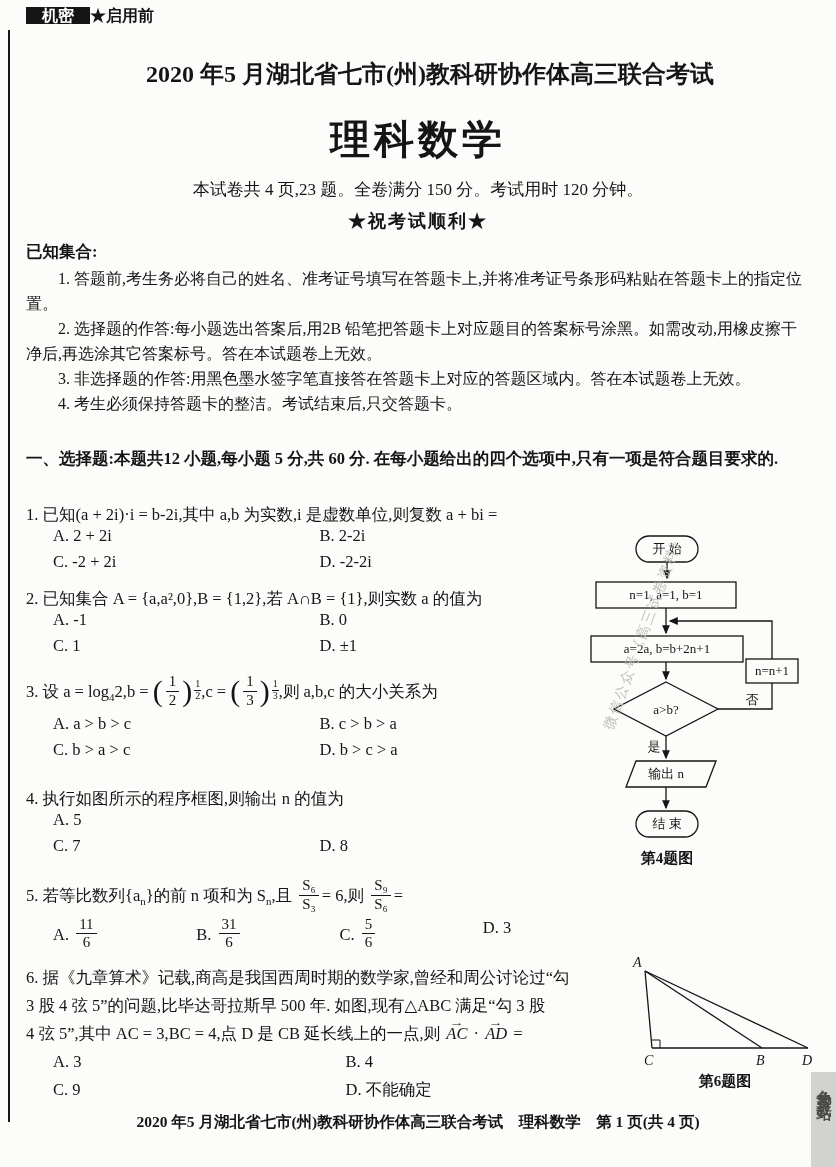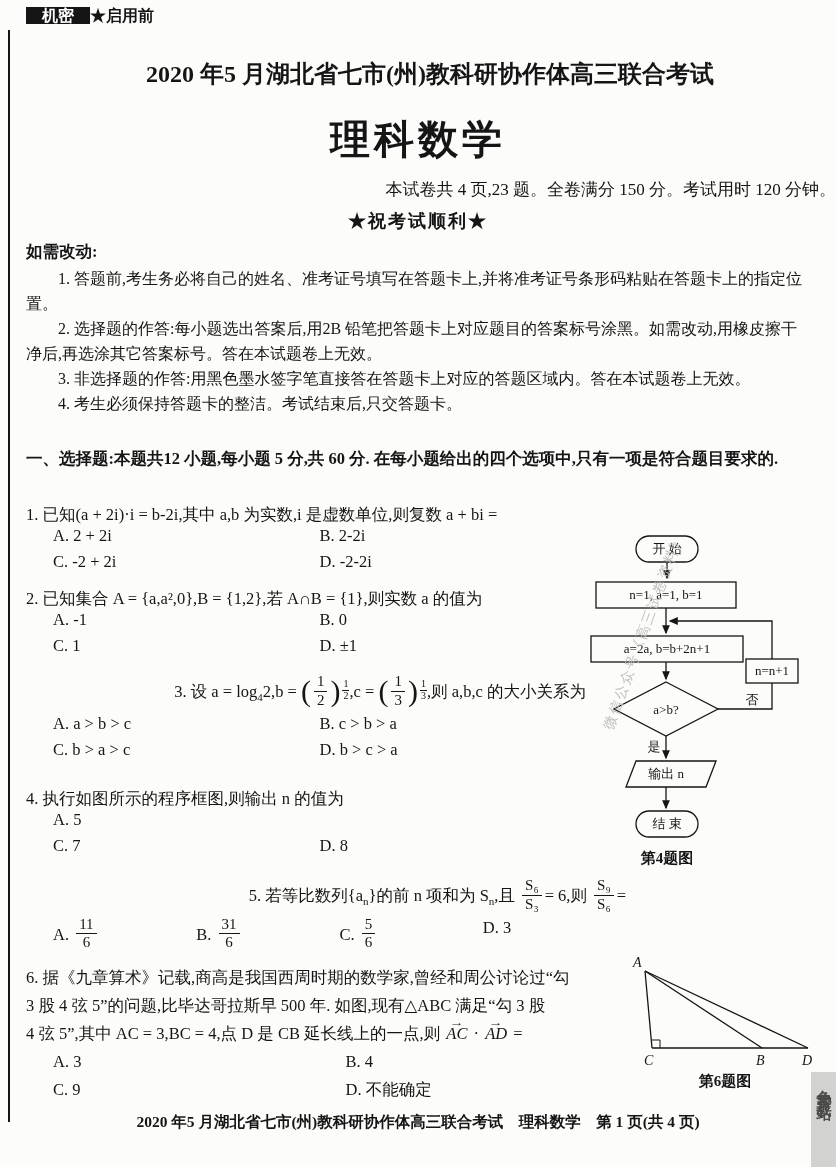--- a/index.html
+++ b/index.html
@@ -8,21 +8,21 @@
     position:relative; width:836px; height:1167px; margin:0 auto;
     background:#fcfcfa; color:#151515; overflow:hidden;
     font-family:"Liberation Serif","DejaVu Serif",serif;
   }
   .abs { position:absolute; }
   .left-rule { left:8px; top:30px; width:2px; height:1092px; background:#151515; }
   .secret { left:26px; top:6px; font-size:16px; font-weight:bold; }
   .secret-black { background:#151515; color:#fff; padding:0 16px; }
   .title { left:12px; top:58px; width:100%; text-align:center; font-size:24px; font-weight:bold; }
   .subject { left:0; top:112px; width:100%; text-align:center; font-size:40px; font-weight:bold; letter-spacing:4px; }
-  .info { left:0; top:178px; width:100%; text-align:right; font-size:17px; }
+  .info { left:0; top:178px; width:100%; text-align:center; font-size:17px; }
   .wish { left:0; top:209px; width:100%; text-align:center; font-size:18px; font-weight:bold; letter-spacing:2px; }
   .notice-heading { left:26px; top:241px; font-size:16.5px; font-weight:bold; }
   .notice { left:26px; top:266px; width:782px; font-size:16px; line-height:25px; }
   .notice p { text-indent:2em; }
   .section-heading { left:26px; top:446px; width:782px; font-size:16.5px; font-weight:bold; line-height:26px; padding-left:2em; text-indent:-2em; }
   .q { left:26px; font-size:16.5px; position:absolute; }
   #q1 { top:504px; width:560px; }
   #q2 { top:588px; width:560px; }
   #q3 { top:670px; width:560px; }
   #q4 { top:788px; width:560px; }
@@ -34,21 +34,21 @@
   .optrow2 { margin-top:6px; }
   sub { font-size:11px; line-height:0; }
   .frac { display:inline-flex; flex-direction:column; align-items:center; vertical-align:middle; line-height:1.15; font-size:15px; margin:0 3px; transform:translateY(-2px); }
   .frac .fn { border-bottom:1px solid #151515; padding:0 3px; }
   .frac .fd { padding:0 3px; }
   .supfrac { display:inline-flex; flex-direction:column; align-items:center; line-height:1.05; font-size:10px; vertical-align:10px; margin-left:2px; }
   .supfrac .fn { border-bottom:1px solid #151515; padding:0 1px; }
   .paren { font-size:30px; font-weight:400; vertical-align:-4px; line-height:1; }
   .vec { position:relative; display:inline-block; margin:0 2px; font-style:italic; }
   .vec::before { content:"→"; position:absolute; top:-12px; left:50%; transform:translateX(-50%) scaleX(1.3); font-size:11px; font-style:normal; }
-  .mathline { line-height:44px;text-align:right; }
+  .mathline { line-height:44px; }
   .flowchart-svg { left:586px; top:533px; }
   .fig6-svg { left:630px; top:953px; }
   svg text { font-family:"Liberation Serif","DejaVu Serif",serif; }
   .footer { left:0; top:1112px; width:100%; text-align:center; font-size:15.5px; font-weight:bold; }
   .wm-diag { left:600px; top:726px; transform:rotate(-70deg); transform-origin:0 0; color:#bfbebc; font-size:14px; white-space:nowrap; letter-spacing:2px; }
   .wm-side { right:0; top:1072px; height:95px; background:#d2d2d0; color:#4a4a48; writing-mode:vertical-rl; font-size:15px; letter-spacing:4px; padding:6px 3px; font-weight:bold; }
 </style>
 </head>
 <body>
 
@@ -56,21 +56,21 @@
 
   <div class="abs left-rule"></div>
 
   <div class="abs secret"><span class="secret-black">机密</span><span>★启用前</span></div>
 
   <div class="abs title">2020 年5 月湖北省七市(州)教科研协作体高三联合考试</div>
   <div class="abs subject">理科数学</div>
   <div class="abs info">本试卷共 4 页,23 题。全卷满分 150 分。考试用时 120 分钟。</div>
   <div class="abs wish">★祝考试顺利★</div>
 
-  <div class="abs notice-heading">如需改动:</div>
+  <div class="abs notice-heading">已知集合:</div>
   <div class="abs notice">
     <p>1. 答题前,考生务必将自己的姓名、准考证号填写在答题卡上,并将准考证号条形码粘贴在答题卡上的指定位置。</p>
     <p>2. 选择题的作答:每小题选出答案后,用2B 铅笔把答题卡上对应题目的答案标号涂黑。如需改动,用橡皮擦干净后,再选涂其它答案标号。答在本试题卷上无效。</p>
     <p>3. 非选择题的作答:用黑色墨水签字笔直接答在答题卡上对应的答题区域内。答在本试题卷上无效。</p>
     <p>4. 考生必须保持答题卡的整洁。考试结束后,只交答题卡。</p>
   </div>
 
   <div class="abs section-heading">一、选择题:本题共12 小题,每小题 5 分,共 60 分. 在每小题给出的四个选项中,只有一项是符合题目要求的.</div>
 
   <div class="q" id="q1">

